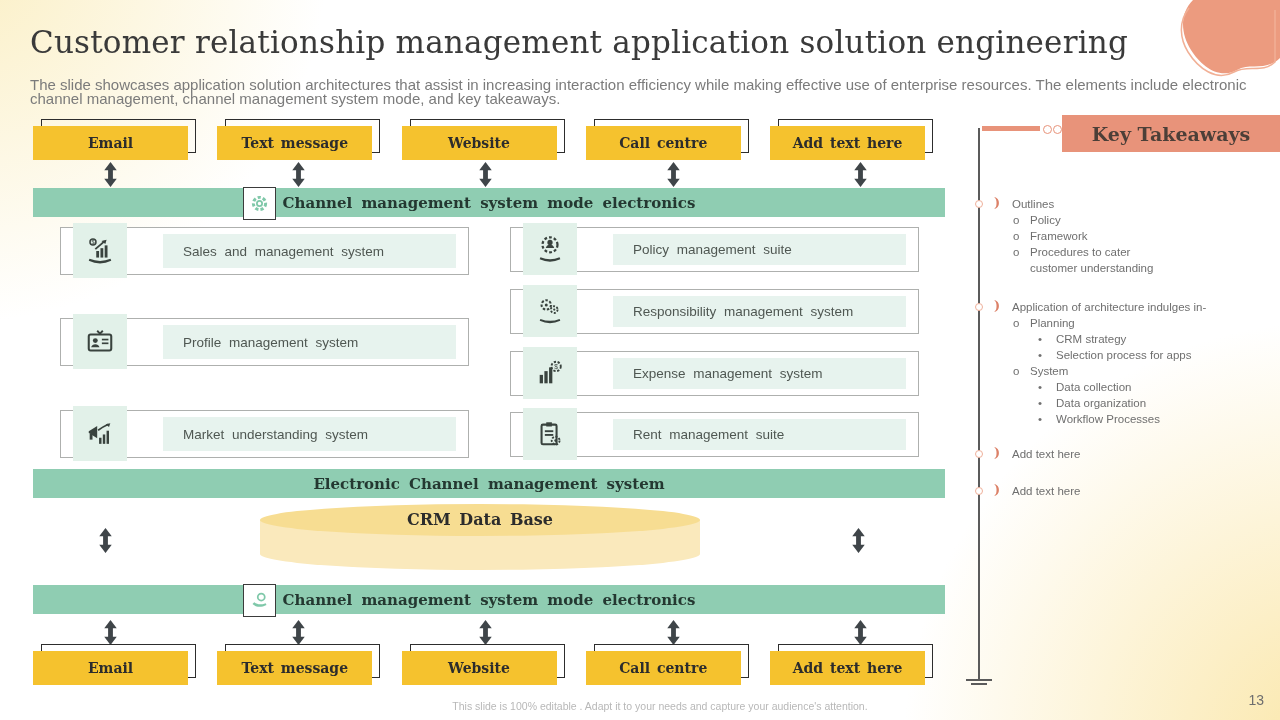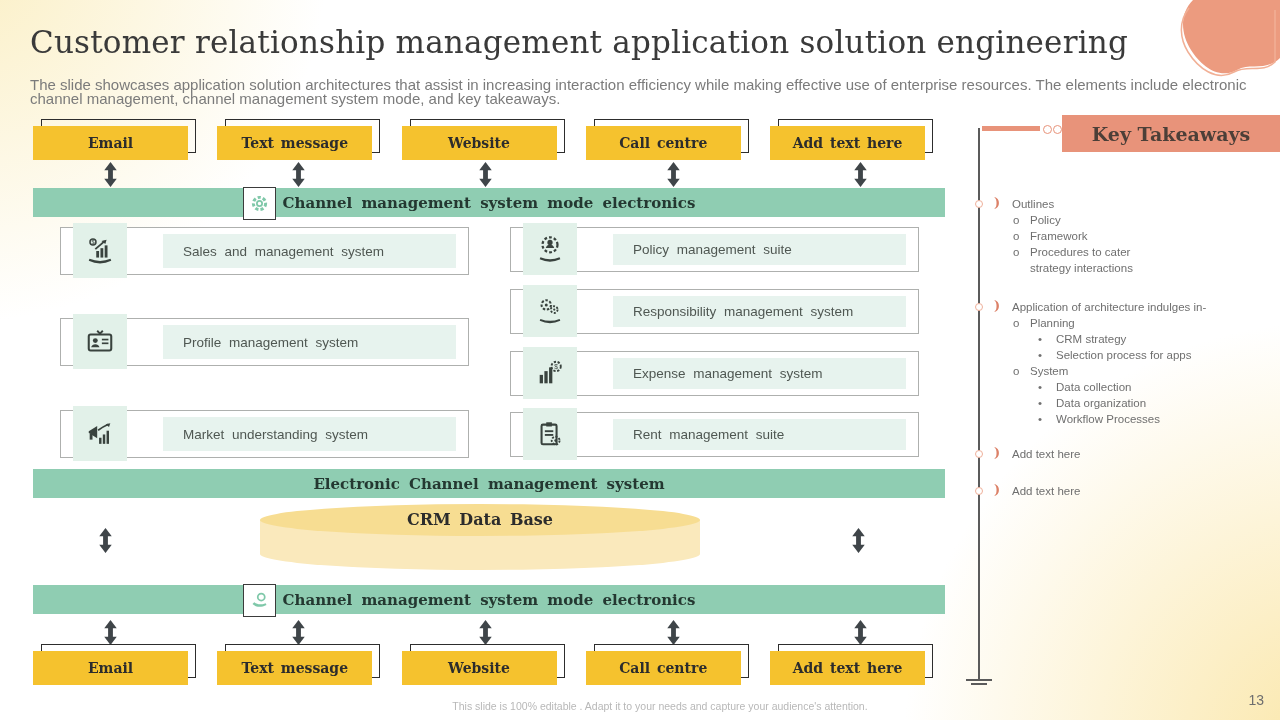--- a/index.html
+++ b/index.html
@@ -322,21 +322,21 @@
   <div class="kt-ring" style="left:1043px;"></div>
   <div class="kt-ring" style="left:1053px;"></div>
   <div class="kt-vline"></div>
   <div class="kt-ground1"></div>
   <div class="kt-ground2"></div>
 
   <div class="kt-list">
     <div class="kt-line main"><span class="node"></span><span class="crescent"></span><span>Outlines</span></div>
     <div class="kt-line sub">Policy</div>
     <div class="kt-line sub">Framework</div>
-    <div class="kt-line sub narrow">Procedures to cater strategy interactions</div>
+    <div class="kt-line sub narrow">Procedures to cater customer understanding</div>
     <div class="kt-line main mt-g"><span class="node"></span><span class="crescent"></span><span>Application of architecture indulges in-</span></div>
     <div class="kt-line sub">Planning</div>
     <div class="kt-line subsub">CRM strategy</div>
     <div class="kt-line subsub">Selection process for apps</div>
     <div class="kt-line sub">System</div>
     <div class="kt-line subsub">Data collection</div>
     <div class="kt-line subsub">Data organization</div>
     <div class="kt-line subsub">Workflow Processes</div>
     <div class="kt-line main mt-a"><span class="node"></span><span class="crescent"></span><span>Add text here</span></div>
     <div class="kt-line main mt-b"><span class="node"></span><span class="crescent"></span><span>Add text here</span></div>

